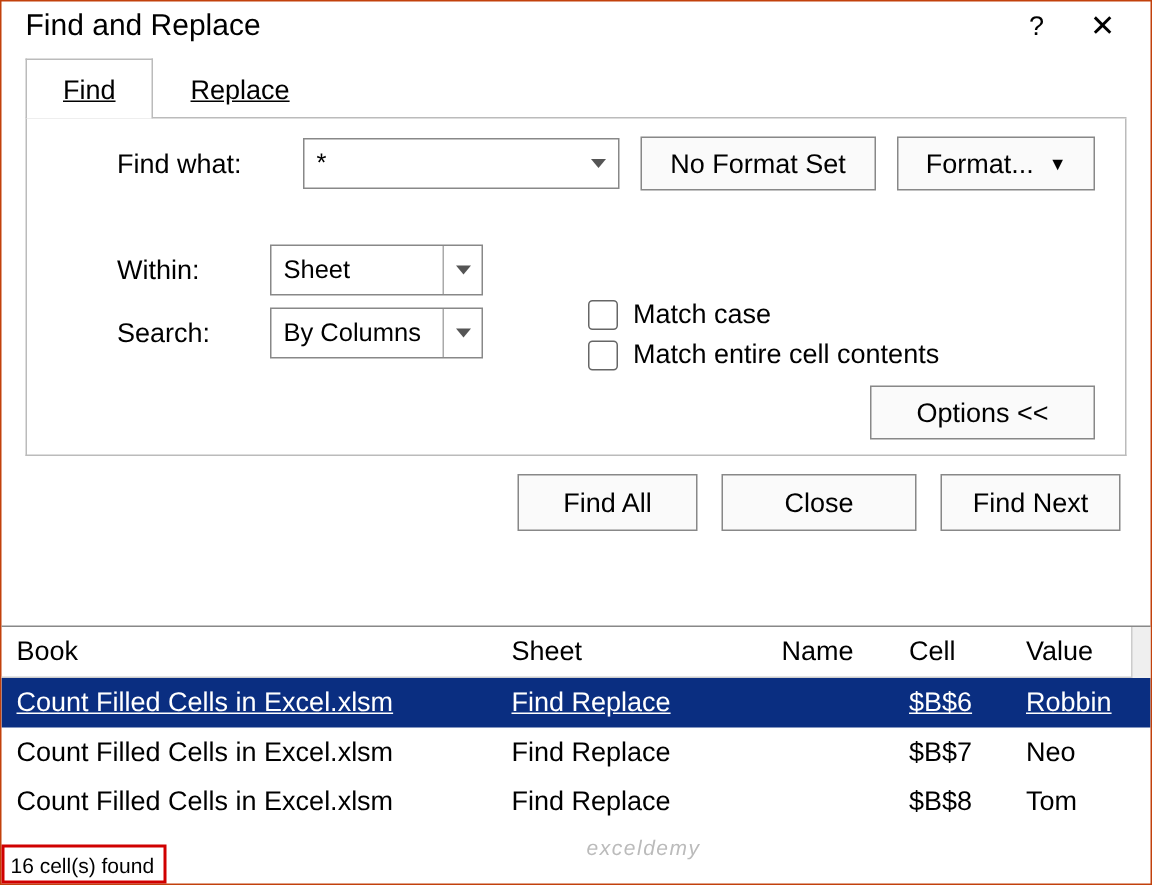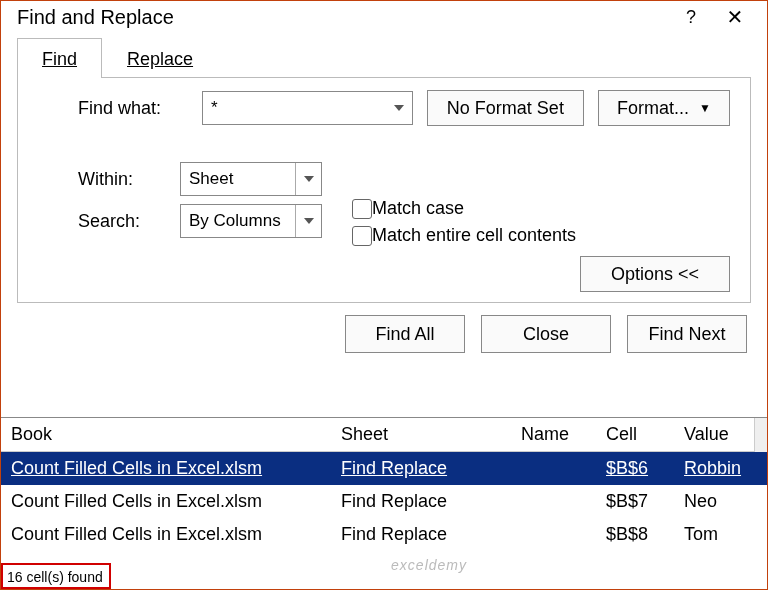--- a/index.html
+++ b/index.html
@@ -30,21 +30,21 @@
   .chevdown::before { content: ""; display: block; width: 0; height: 0; border-left: 5px solid transparent; border-right: 5px solid transparent; border-top: 6px solid #555; }
 
   .find-combo { width: 250px; }
   .find-combo .arrow { border-left: none; }
   .dd2 { width: 142px; }
   .dd3 { width: 142px; }
 
   .btn { border: 1px solid #888; background: #fafafa; height: 36px; padding: 0 18px; font-size: 18px; display: flex; align-items: center; justify-content: center; gap: 6px; cursor: pointer; }
 
   .checks { display: flex; flex-direction: column; gap: 6px; }
-  .check { display: flex; align-items: center; font-size: 18px; }
+  .check { display: flex; align-items: center; gap: 10px; font-size: 18px; margin-left: 40px; }
   .cb { width: 20px; height: 20px; border: 1px solid #666; border-radius: 3px; background: #fff; }
 
   .options-row { display: flex; justify-content: flex-end; margin-top: 10px; }
 
   .action-row { display: flex; justify-content: flex-end; gap: 16px; padding: 12px 20px; }
   .action-row .btn { min-width: 120px; height: 38px; }
 
   .results { border-top: 1px solid #888; position: absolute; bottom: 0; left: 0; right: 0; height: 172px; display: flex; flex-direction: column; }
   .rheader, .rrow { display: flex; font-size: 18px; }
   .rheader { border-bottom: 1px solid #ccc; }

